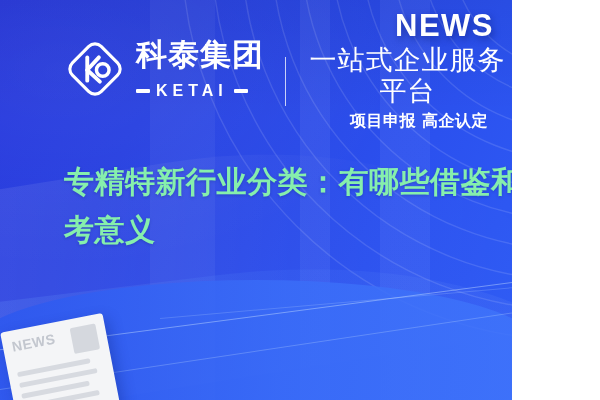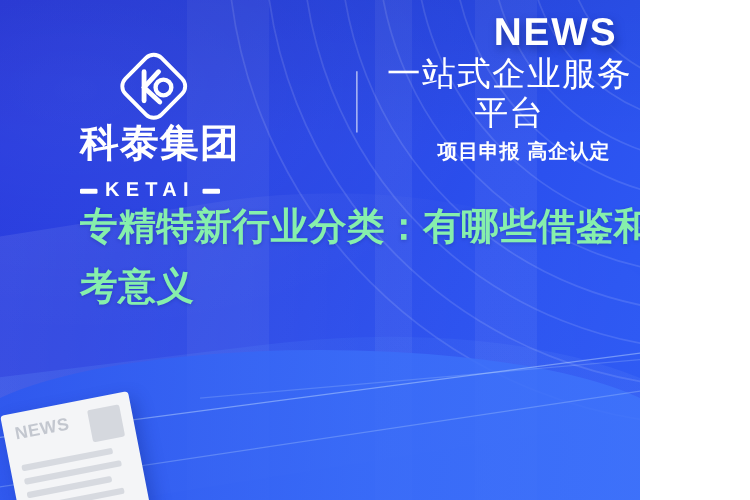--- a/index.html
+++ b/index.html
@@ -63,21 +63,21 @@
 
   
   .news-word{
     position:absolute;top:8px;right:18px;
     color:#fff;font-weight:700;font-size:31px;letter-spacing:1.5px;
     text-shadow:2px 3px 7px rgba(12,30,120,.55);
     font-family:"Liberation Sans","DejaVu Sans",sans-serif;
   }
 
   
-  .header{position:absolute;left:64px;top:38px;display:flex;align-items:center;flex-direction:column;}
+  .header{position:absolute;left:64px;top:38px;display:flex;}
   .logo-mark{width:62px;height:62px;flex:0 0 62px;margin-right:10px;}
   .logo-mark svg{width:100%;height:100%;display:block;}
   .logo-words{display:flex;flex-direction:column;justify-content:center;}
   .logo-cn{
     color:#fff;font-weight:700;font-size:31px;letter-spacing:1px;line-height:1.02;
     font-family:"DejaVu Sans","Liberation Sans",sans-serif;
   }
   .logo-en-row{display:flex;align-items:center;margin-top:13px;}
   .logo-dash{height:4px;background:#fff;border-radius:1px;}
   .logo-dash.left{width:14px;margin-right:6px;}

